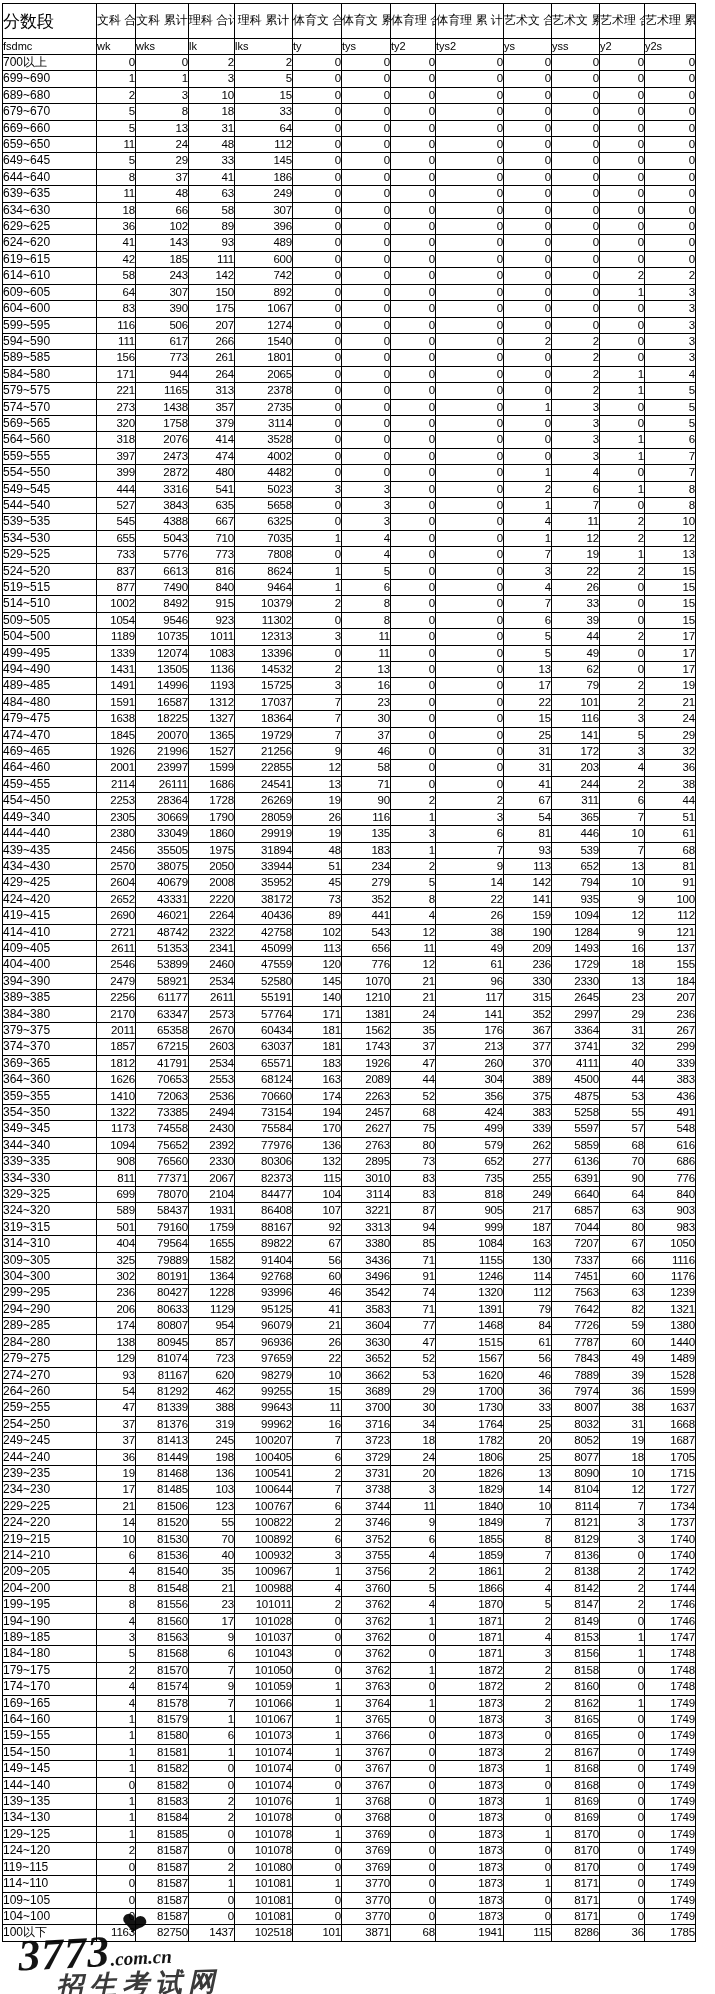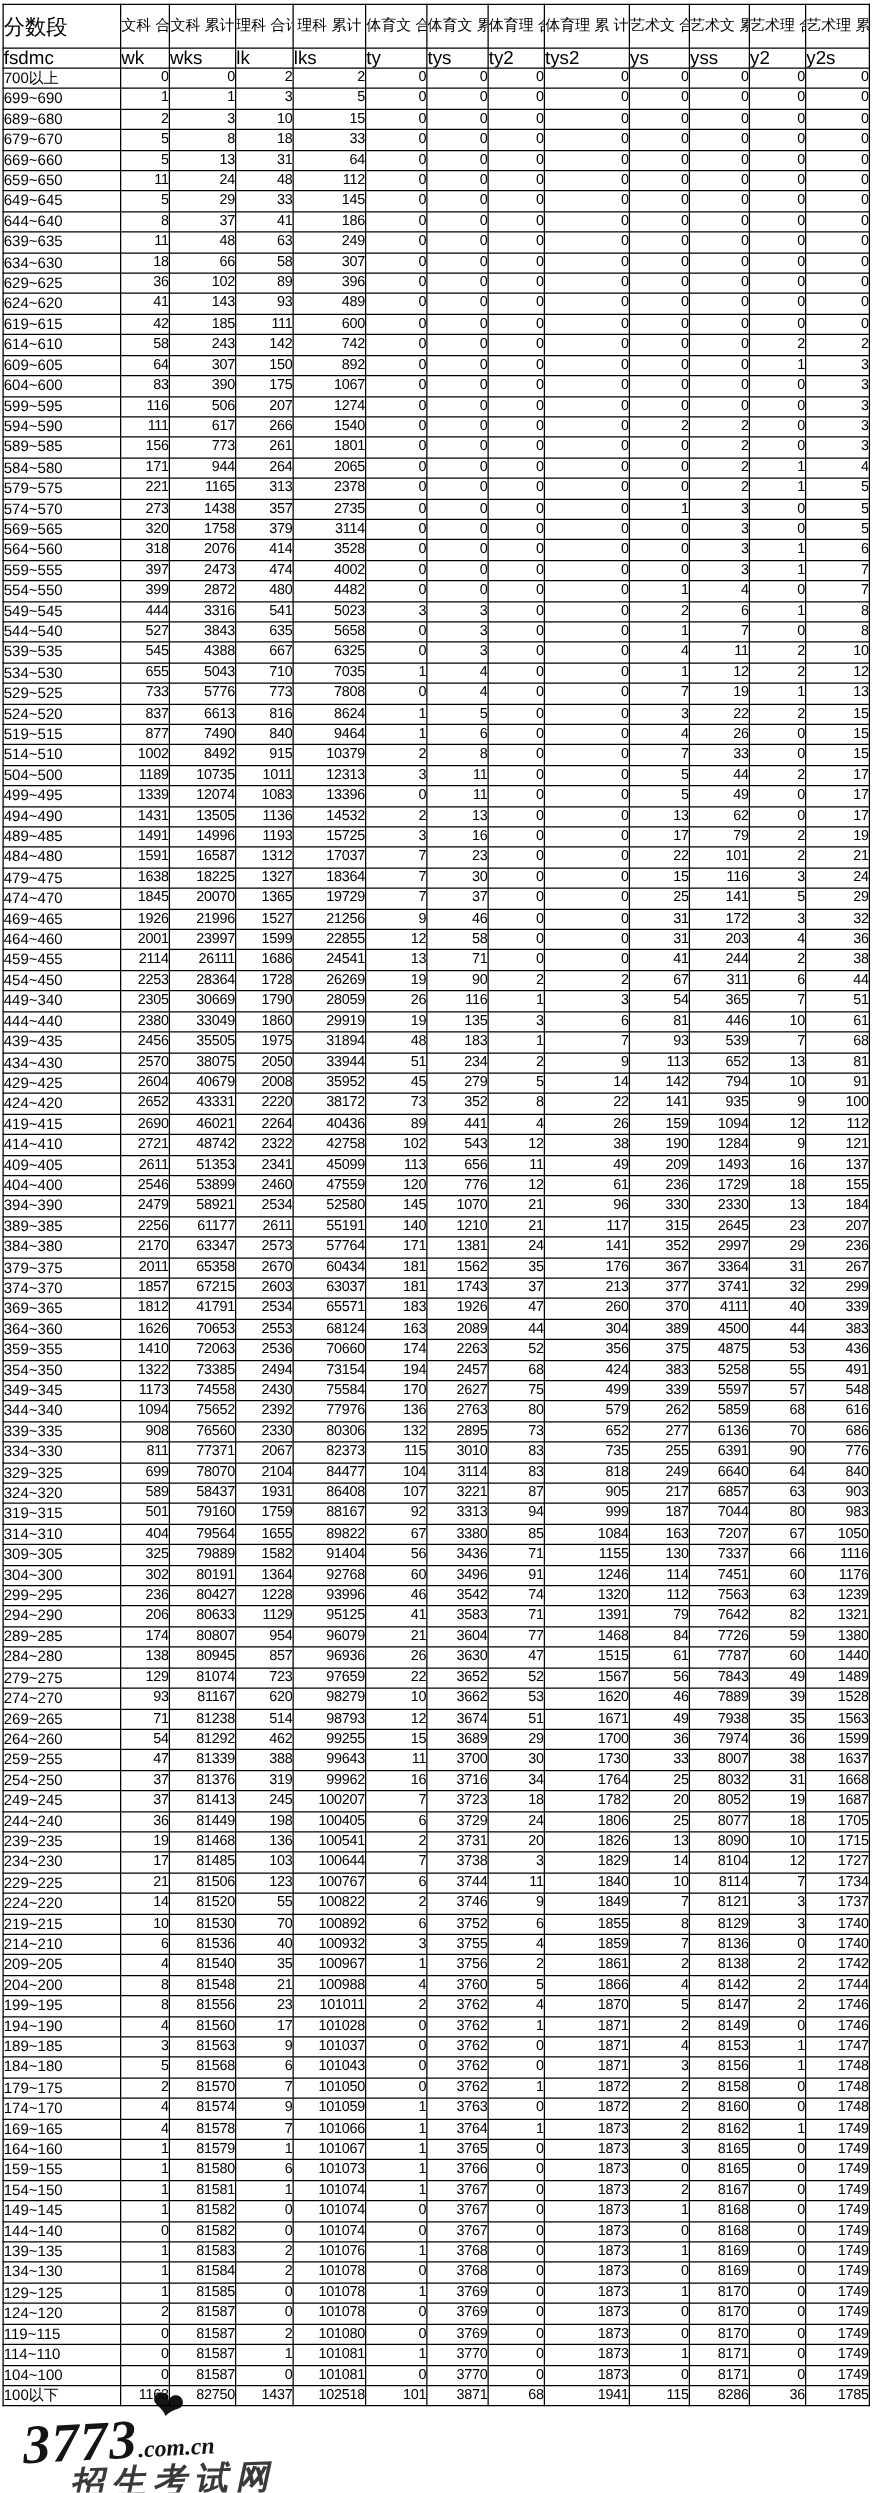--- a/index.html
+++ b/index.html
@@ -36,21 +36,21 @@
   th.h-label {
     font-size: 12px;
     font-weight: normal;
     text-align: center;
     vertical-align: middle;
     line-height: 1.3;
     white-space: pre-line;
     height: 34px;
   }
   td.h-code {
-    font-size: 15px;
+    font-size: 11px;
     text-align: left;
     padding-left: 3px;
     height: 15px;
     line-height: 15px;
   }
   td.range {
     font-size: 12px;
     text-align: left;
     padding-left: 3px;
     height: 15.4px;
@@ -683,20 +683,35 @@
           <td class="num">2</td>
           <td class="num">8</td>
           <td class="num">0</td>
           <td class="num">0</td>
           <td class="num">7</td>
           <td class="num">33</td>
           <td class="num">0</td>
           <td class="num">15</td>
         </tr>
         <tr>
+          <td class="range">509~505</td>
+          <td class="num">1054</td>
+          <td class="num">9546</td>
+          <td class="num">923</td>
+          <td class="num">11302</td>
+          <td class="num">0</td>
+          <td class="num">8</td>
+          <td class="num">0</td>
+          <td class="num">0</td>
+          <td class="num">6</td>
+          <td class="num">39</td>
+          <td class="num">0</td>
+          <td class="num">15</td>
+        </tr>
+        <tr>
           <td class="range">504~500</td>
           <td class="num">1189</td>
           <td class="num">10735</td>
           <td class="num">1011</td>
           <td class="num">12313</td>
           <td class="num">3</td>
           <td class="num">11</td>
           <td class="num">0</td>
           <td class="num">0</td>
           <td class="num">5</td>
@@ -1373,35 +1388,20 @@
           <td class="num">10</td>
           <td class="num">3662</td>
           <td class="num">53</td>
           <td class="num">1620</td>
           <td class="num">46</td>
           <td class="num">7889</td>
           <td class="num">39</td>
           <td class="num">1528</td>
         </tr>
         <tr>
-          <td class="range">269~265</td>
-          <td class="num">71</td>
-          <td class="num">81238</td>
-          <td class="num">514</td>
-          <td class="num">98793</td>
-          <td class="num">12</td>
-          <td class="num">3674</td>
-          <td class="num">51</td>
-          <td class="num">1671</td>
-          <td class="num">49</td>
-          <td class="num">7938</td>
-          <td class="num">35</td>
-          <td class="num">1563</td>
-        </tr>
-        <tr>
           <td class="range">264~260</td>
           <td class="num">54</td>
           <td class="num">81292</td>
           <td class="num">462</td>
           <td class="num">99255</td>
           <td class="num">15</td>
           <td class="num">3689</td>
           <td class="num">29</td>
           <td class="num">1700</td>
           <td class="num">36</td>
@@ -1848,20 +1848,35 @@
           <td class="range">114~110</td>
           <td class="num">0</td>
           <td class="num">81587</td>
           <td class="num">1</td>
           <td class="num">101081</td>
           <td class="num">1</td>
           <td class="num">3770</td>
           <td class="num">0</td>
           <td class="num">1873</td>
           <td class="num">1</td>
+          <td class="num">8171</td>
+          <td class="num">0</td>
+          <td class="num">1749</td>
+        </tr>
+        <tr>
+          <td class="range">109~105</td>
+          <td class="num">0</td>
+          <td class="num">81587</td>
+          <td class="num">0</td>
+          <td class="num">101081</td>
+          <td class="num">0</td>
+          <td class="num">3770</td>
+          <td class="num">0</td>
+          <td class="num">1873</td>
+          <td class="num">0</td>
           <td class="num">8171</td>
           <td class="num">0</td>
           <td class="num">1749</td>
         </tr>
         <tr>
           <td class="range">104~100</td>
           <td class="num">0</td>
           <td class="num">81587</td>
           <td class="num">0</td>
           <td class="num">101081</td>

